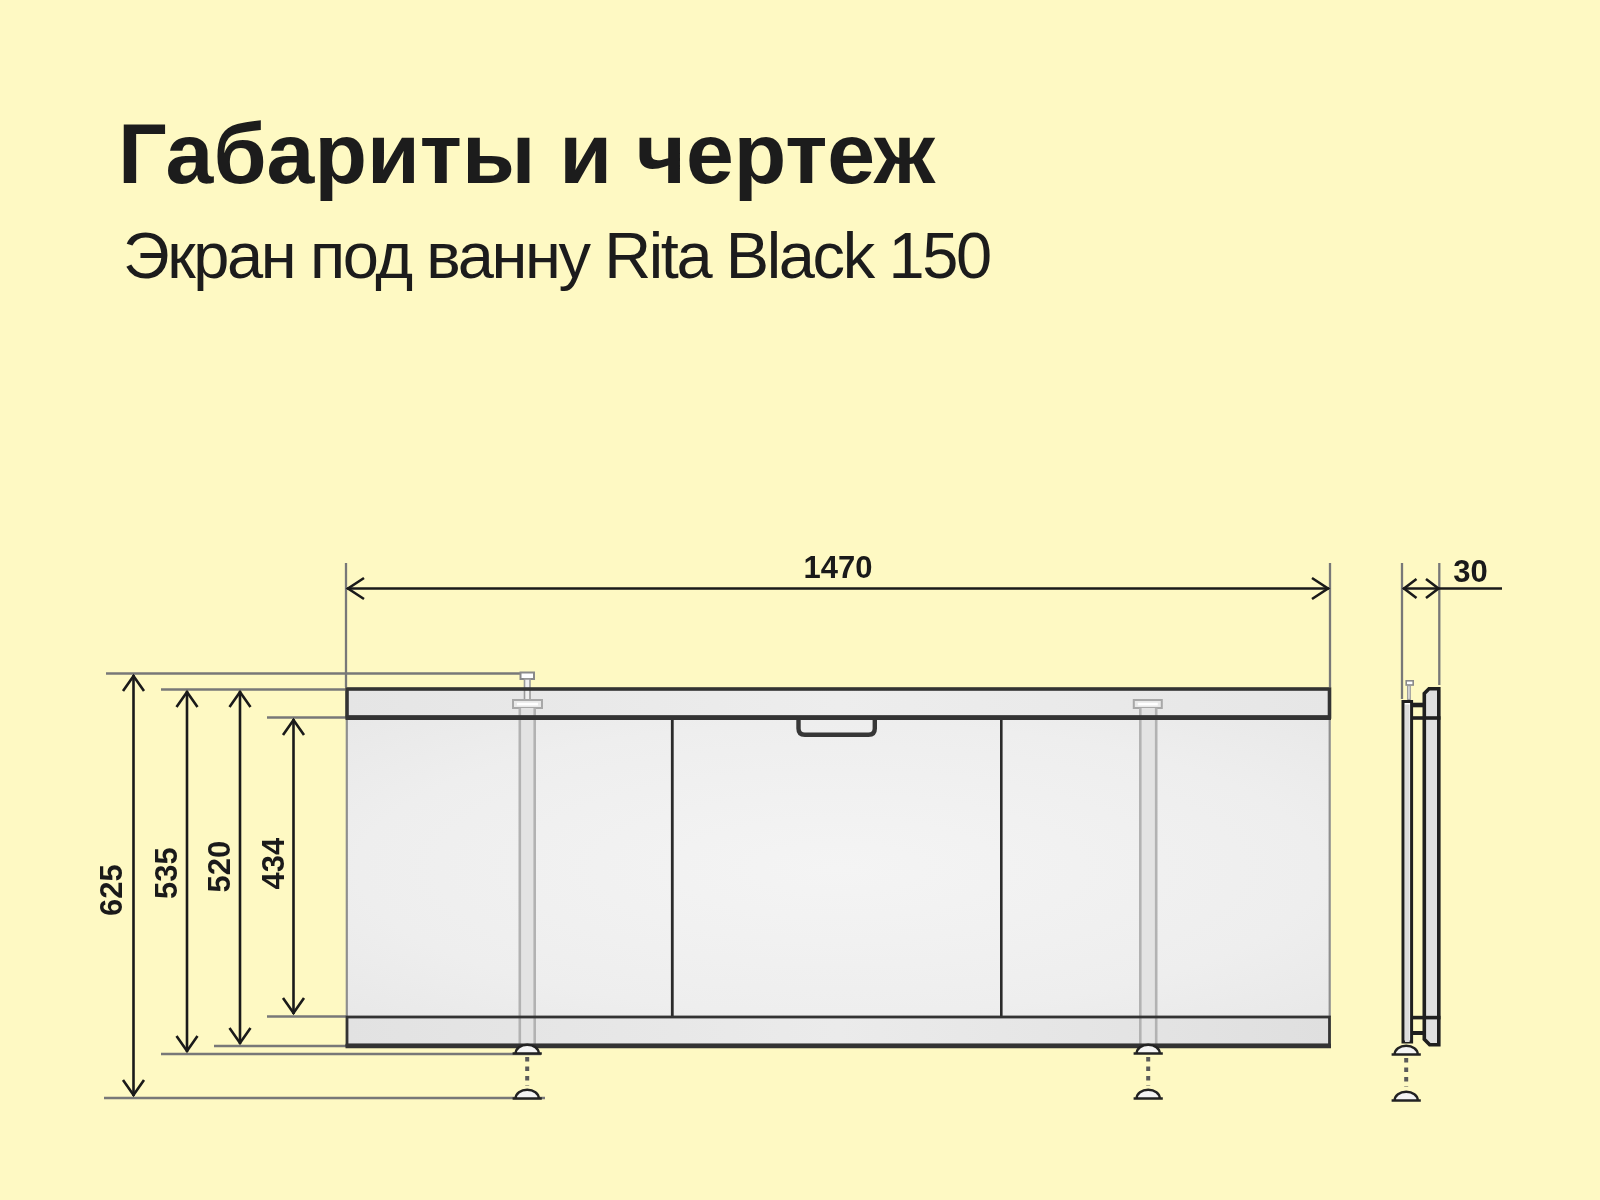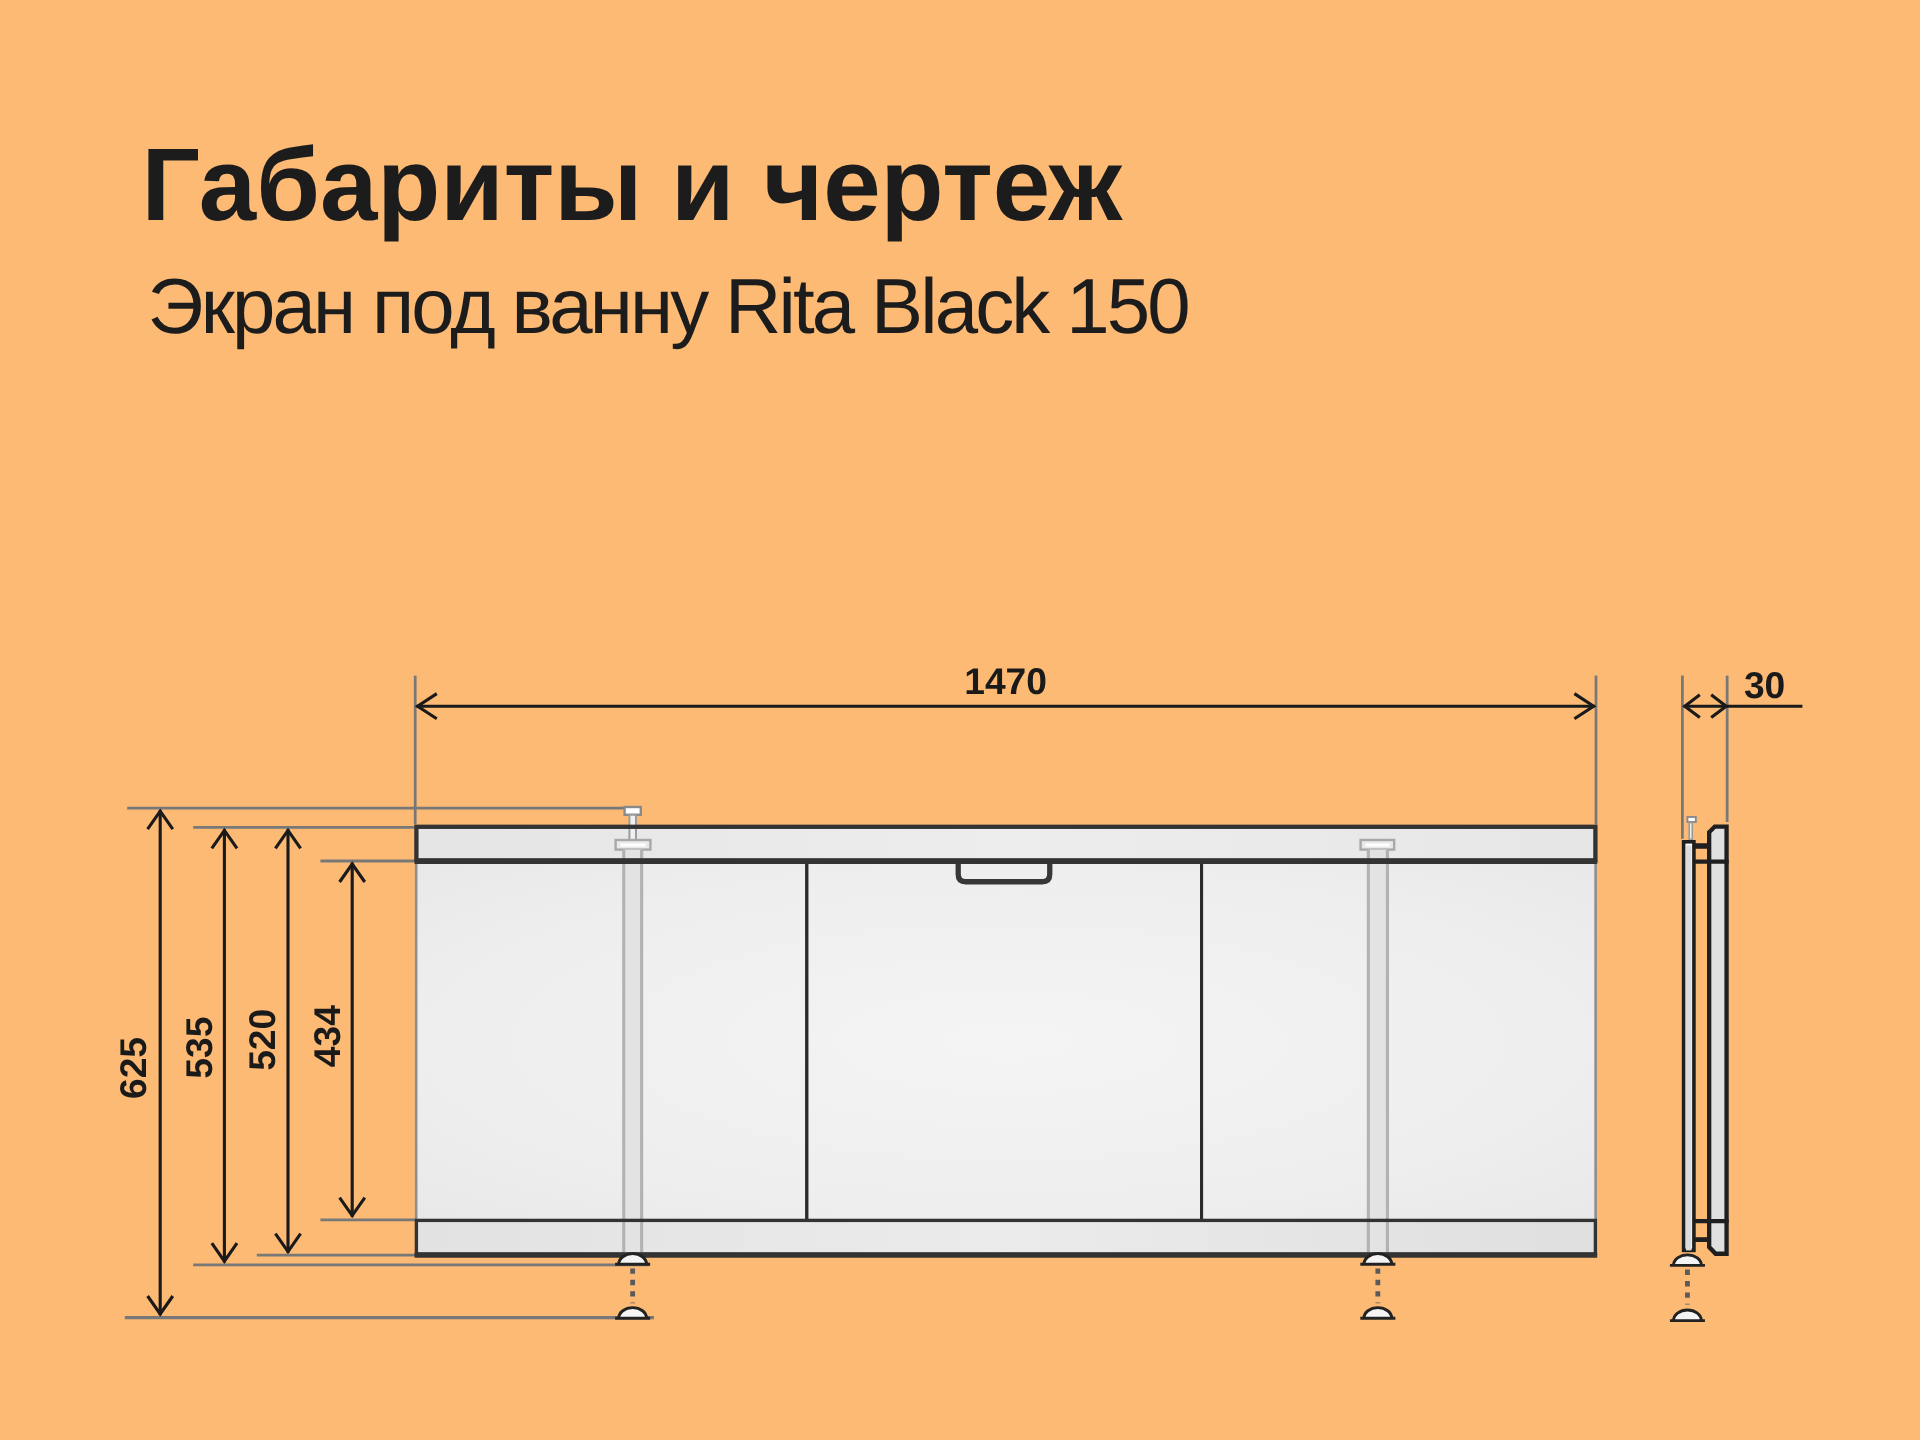--- a/index.html
+++ b/index.html
@@ -1,16 +1,16 @@
 <!DOCTYPE html>
 <html><head>
 <meta charset="utf-8">
 <style>
   html,body{margin:0;padding:0;background:#ffffff;}
-  .page{position:relative;width:1600px;height:1200px;background:#fdba74;overflow:hidden;
+  .page{position:relative;width:1600px;height:1200px;background:#fef9c3;overflow:hidden;
         font-family:"Liberation Sans", sans-serif;}
   svg{position:absolute;left:0;top:0;}
   text{font-family:"Liberation Sans", sans-serif;}
 </style>
 </head>
 <body>
 <div class="page">
 <svg width="1600" height="1200" viewBox="0 0 1600 1200">
   <defs>
     <linearGradient id="railGrad" x1="0" y1="0" x2="1" y2="0">

